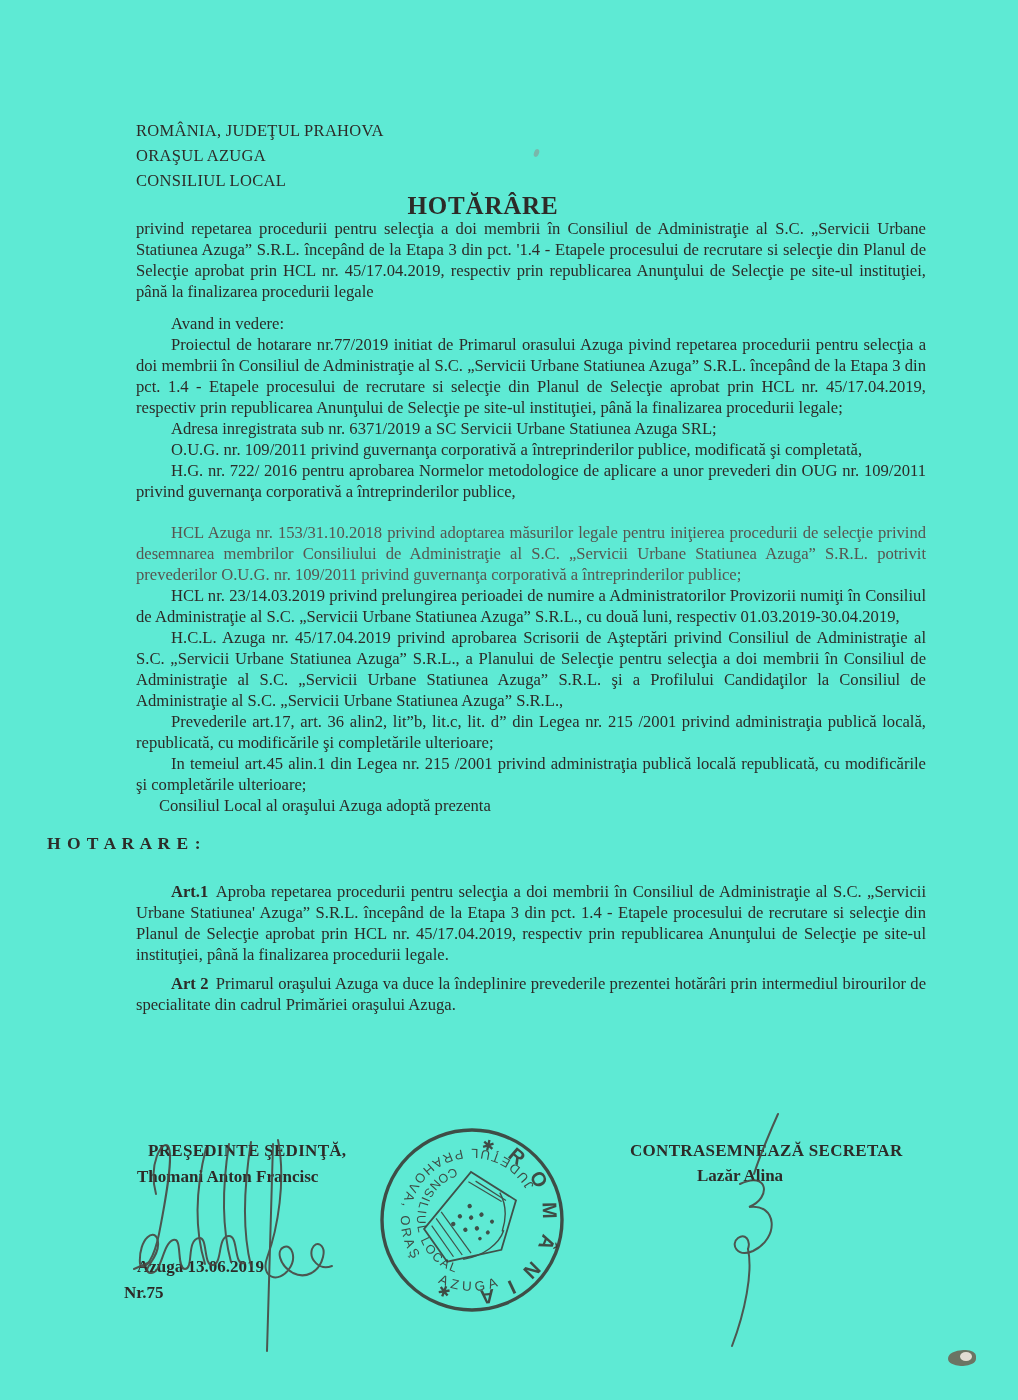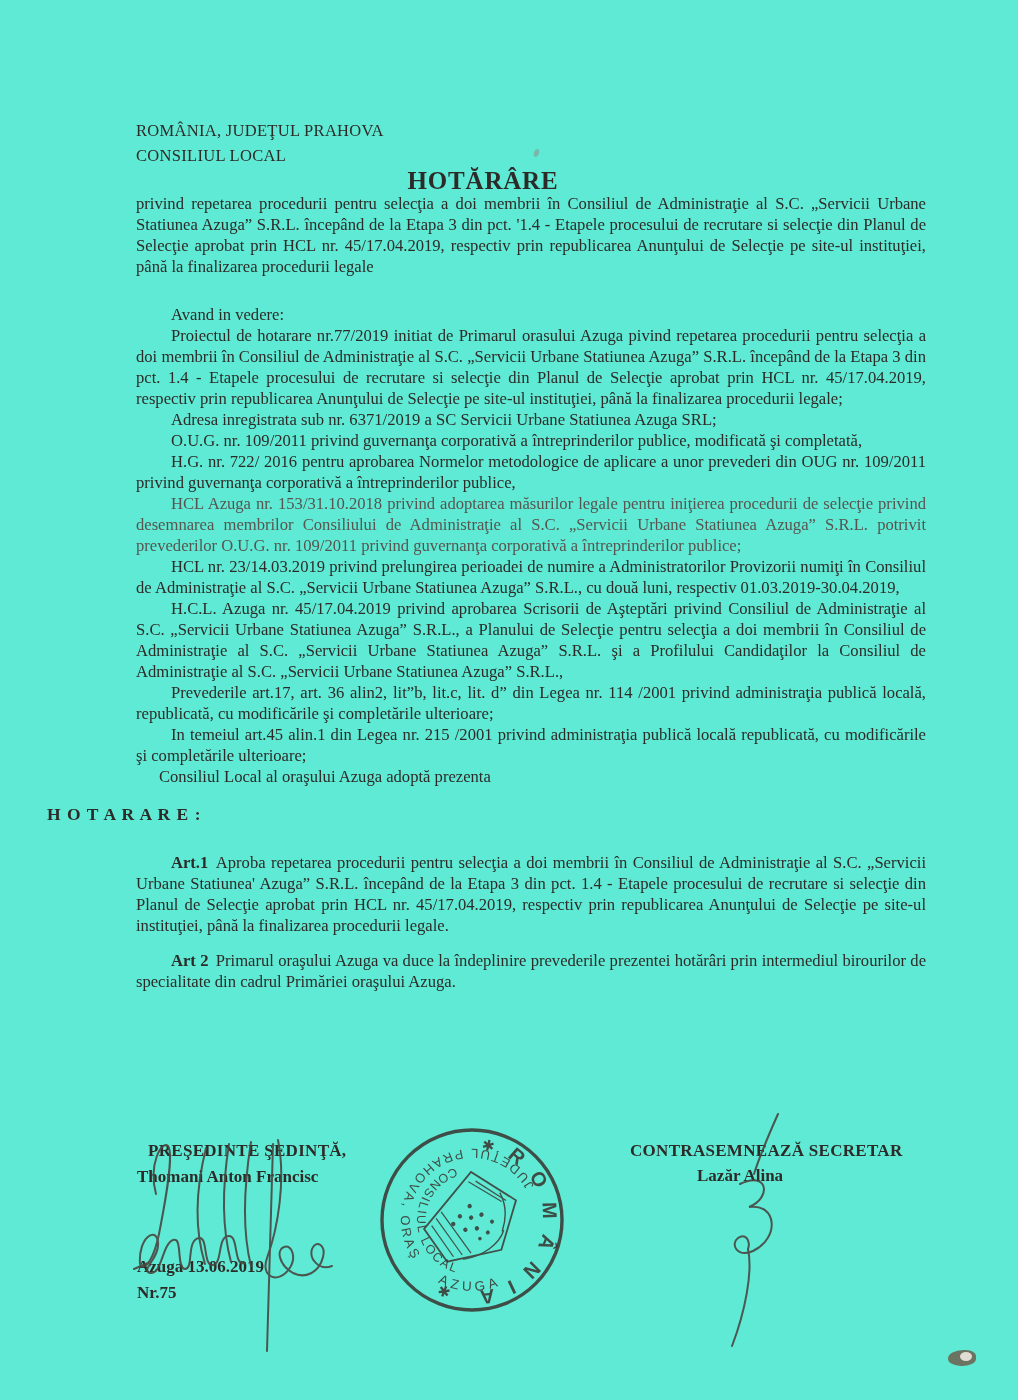--- a/index.html
+++ b/index.html
@@ -23,42 +23,42 @@
     line-height:22px;
   }
   .subtitle {
     margin:1px 0 0 0;
     font-size:16.6px; line-height:21px; text-align:justify;
   }
   .body-p {
     margin:0; font-size:16.6px; line-height:21px;
     text-align:justify; text-indent:35px;
   }
-  .intro-p { margin-top:27px; }
-  .faded { color:#585550; }
+  .intro-p { margin-top:11px; }
+  .faded { color:#585550;margin-top:20px; }
   .closing { font-weight:normal; text-indent:23px; }
   .decision-title {
     margin:16px 0 0 0;
     font-size:17.5px; font-weight:bold; letter-spacing:1px;
     text-align:left; transform:translateX(-89px);
     line-height:22px;
   }
   .article { margin-top:27px; }
   .article-label { padding-right:3px; }
-  .art2 { margin-top:14px; }
+  .art2 { margin-top:8px; }
 
   .abs { position:absolute; white-space:nowrap; }
   .sig-title { font-size:17px; font-weight:bold; letter-spacing:0.3px; }
   .sig-name  { font-size:17px; font-weight:bold; }
   .sig-meta  { font-size:17px; font-weight:bold; }
 
   .sig-left-title  { left:148px; top:1141px; }
   .sig-left-name   { left:137px; top:1167px; }
   .sig-date        { left:137px; top:1257px; }
-  .sig-nr          { left:137px; top:1283px; }
+  .sig-nr          { left:124px; top:1283px; }
   .sig-right-title { left:630px; top:1141px; }
   .sig-right-name  { left:697px; top:1166px; }
 
   .stamp-svg    { position:absolute; left:374px; top:1122px; }
   .sig-left-svg { position:absolute; left:126px; top:1136px; }
   .sig-right-svg{ position:absolute; left:704px; top:1110px; }
 
   .speck {
     position:absolute; left:534px; top:149px; width:5px; height:8px;
     background:#8f8d88; border-radius:50%; opacity:0.55; transform:rotate(20deg);
@@ -74,37 +74,38 @@
   }
 </style>
 </head>
 <body>
 
 <div class="page">
 
   <div class="content">
     <div class="hdr-block">
       <div class="hdr-line">ROMÂNIA, JUDEŢUL PRAHOVA</div>
+      <div class="hdr-line">ORAŞUL AZUGA</div>
       <div class="hdr-line">CONSILIUL LOCAL</div>
     </div>
 
     <h1 class="doc-title">HOTĂRÂRE</h1>
 
     <p class="subtitle">privind repetarea procedurii pentru selecţia a doi membrii în Consiliul de Administraţie al S.C. „Servicii Urbane Statiunea Azuga” S.R.L. începând de la Etapa 3 din pct. '1.4 - Etapele procesului de recrutare si selecţie din Planul de Selecţie aprobat prin HCL nr. 45/17.04.2019, respectiv prin republicarea Anunţului de Selecţie pe site-ul instituţiei, până la finalizarea procedurii legale</p>
 
     <p class="body-p intro-p">Avand in vedere:</p>
 
     <p class="body-p">Proiectul de hotarare nr.77/2019 initiat de Primarul orasului Azuga pivind repetarea procedurii pentru selecţia a doi membrii în Consiliul de Administraţie al S.C. „Servicii Urbane Statiunea Azuga” S.R.L. începând de la Etapa 3 din pct. 1.4 - Etapele procesului de recrutare si selecţie din Planul de Selecţie aprobat prin HCL nr. 45/17.04.2019, respectiv prin republicarea Anunţului de Selecţie pe site-ul instituţiei, până la finalizarea procedurii legale;</p>
     <p class="body-p">Adresa inregistrata sub nr. 6371/2019 a  SC Servicii Urbane Statiunea Azuga SRL;</p>
     <p class="body-p">O.U.G. nr. 109/2011 privind guvernanţa corporativă a întreprinderilor publice, modificată şi completată,</p>
     <p class="body-p">H.G. nr. 722/ 2016 pentru aprobarea Normelor metodologice de aplicare a unor prevederi din OUG nr. 109/2011 privind guvernanţa corporativă a întreprinderilor publice,</p>
     <p class="body-p faded">HCL Azuga nr. 153/31.10.2018 privind adoptarea măsurilor legale pentru iniţierea procedurii de selecţie privind desemnarea membrilor Consiliului de Administraţie al S.C. „Servicii Urbane Statiunea Azuga” S.R.L. potrivit prevederilor O.U.G. nr. 109/2011 privind guvernanţa corporativă a întreprinderilor publice;</p>
     <p class="body-p">HCL nr. 23/14.03.2019 privind prelungirea perioadei de numire a Administratorilor Provizorii numiţi în Consiliul de Administraţie al S.C. „Servicii Urbane Statiunea Azuga” S.R.L., cu două luni, respectiv 01.03.2019-30.04.2019,</p>
     <p class="body-p">H.C.L. Azuga nr. 45/17.04.2019 privind aprobarea Scrisorii de Aşteptări privind Consiliul de Administraţie al S.C. „Servicii Urbane Statiunea Azuga” S.R.L., a Planului de Selecţie pentru selecţia a doi membrii în Consiliul de Administraţie al S.C. „Servicii Urbane Statiunea Azuga” S.R.L. şi a Profilului Candidaţilor la Consiliul de Administraţie al S.C. „Servicii Urbane Statiunea Azuga” S.R.L.,</p>
-    <p class="body-p">Prevederile art.17, art. 36 alin2, lit”b, lit.c, lit. d” din Legea nr. 114 /2001 privind administraţia publică locală, republicată, cu modificările şi completările ulterioare;</p>
+    <p class="body-p">Prevederile art.17, art. 36 alin2, lit”b, lit.c, lit. d” din Legea nr. 215 /2001 privind administraţia publică locală, republicată, cu modificările şi completările ulterioare;</p>
     <p class="body-p">In temeiul art.45 alin.1 din Legea nr. 215 /2001 privind administraţia publică locală republicată, cu modificările şi completările ulterioare;</p>
 
     <p class="body-p closing">Consiliul Local al oraşului Azuga adoptă prezenta</p>
 
     <h2 class="decision-title">H O T A R A R E :</h2>
 
     <p class="body-p article"><b class="article-label">Art.1</b> <span>Aproba repetarea procedurii pentru selecţia a doi membrii în Consiliul de Administraţie al S.C. „Servicii Urbane Statiunea' Azuga” S.R.L. începând de la Etapa 3 din pct. 1.4 - Etapele procesului de recrutare si selecţie din Planul de Selecţie aprobat prin HCL nr. 45/17.04.2019, respectiv prin republicarea Anunţului de Selecţie pe site-ul instituţiei, până la finalizarea procedurii legale.</span></p>
 
     <p class="body-p article art2"><b class="article-label">Art 2</b> <span>Primarul oraşului Azuga va duce la îndeplinire prevederile prezentei hotărâri prin intermediul birourilor de specialitate din cadrul Primăriei oraşului Azuga.</span></p>
   </div>

